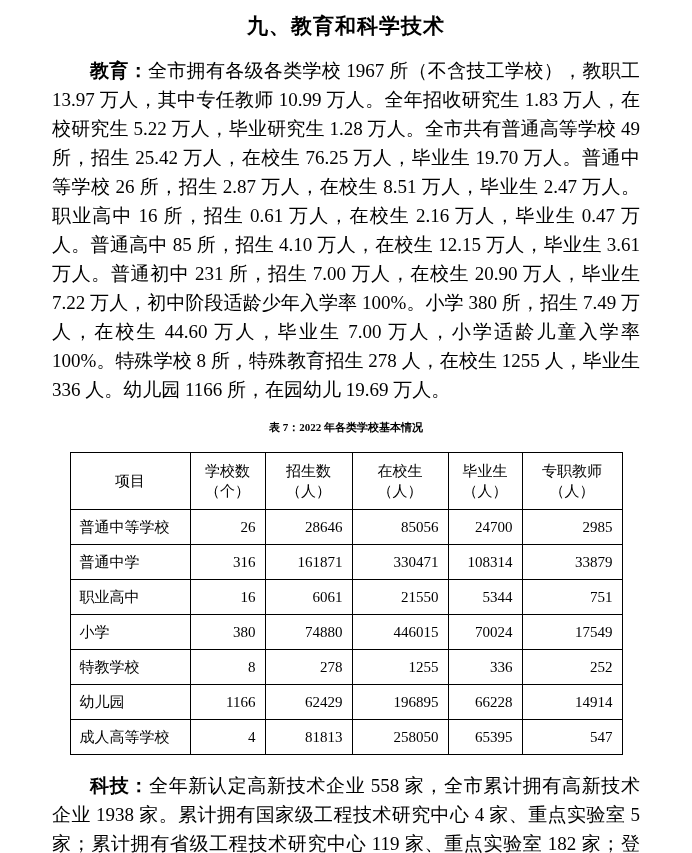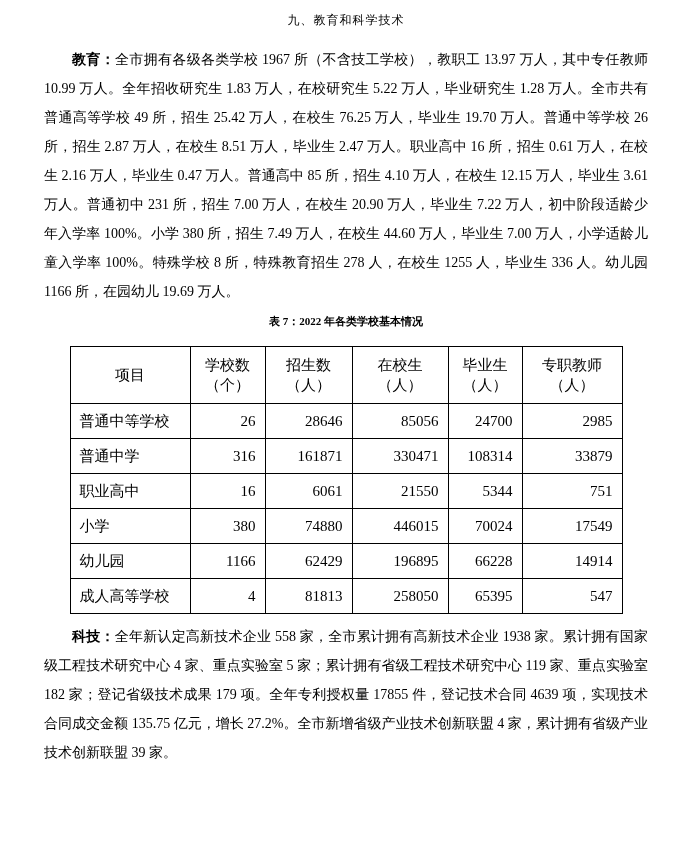--- a/index.html
+++ b/index.html
@@ -11,31 +11,31 @@
   }
   .page {
     width: 692px;
     min-height: 853px;
     box-sizing: border-box;
     padding: 8px 36px 14px 36px;
     background: #ffffff;
   }
   .section-title {
     text-align: center;
-    font-size: 12px;
-    font-weight: normal;
+    font-size: 21px;
+    font-weight: bold;
     margin: 4px 0 16px 0;
     letter-spacing: 1px;
   }
   .para {
-    font-size: 14px;
+    font-size: 19px;
     line-height: 29px;
     text-align: justify;
     text-indent: 2em;
-    margin: 8px;
+    margin: 16px;
   }
   .para .lead {
     font-weight: bold;
   }
   .table-caption {
     text-align: center;
     font-weight: bold;
     font-size: 11px;
     margin: 7px 0 12px 0;
   }
@@ -139,20 +139,28 @@
       </tr>
       <tr>
         <td class="cell-label">小学</td>
         <td class="cell-num">380</td>
         <td class="cell-num">74880</td>
         <td class="cell-num">446015</td>
         <td class="cell-num">70024</td>
         <td class="cell-num">17549</td>
       </tr>
       <tr>
+        <td class="cell-label">特教学校</td>
+        <td class="cell-num">8</td>
+        <td class="cell-num">278</td>
+        <td class="cell-num">1255</td>
+        <td class="cell-num">336</td>
+        <td class="cell-num">252</td>
+      </tr>
+      <tr>
         <td class="cell-label">幼儿园</td>
         <td class="cell-num">1166</td>
         <td class="cell-num">62429</td>
         <td class="cell-num">196895</td>
         <td class="cell-num">66228</td>
         <td class="cell-num">14914</td>
       </tr>
       <tr>
         <td class="cell-label">成人高等学校</td>
         <td class="cell-num">4</td>

